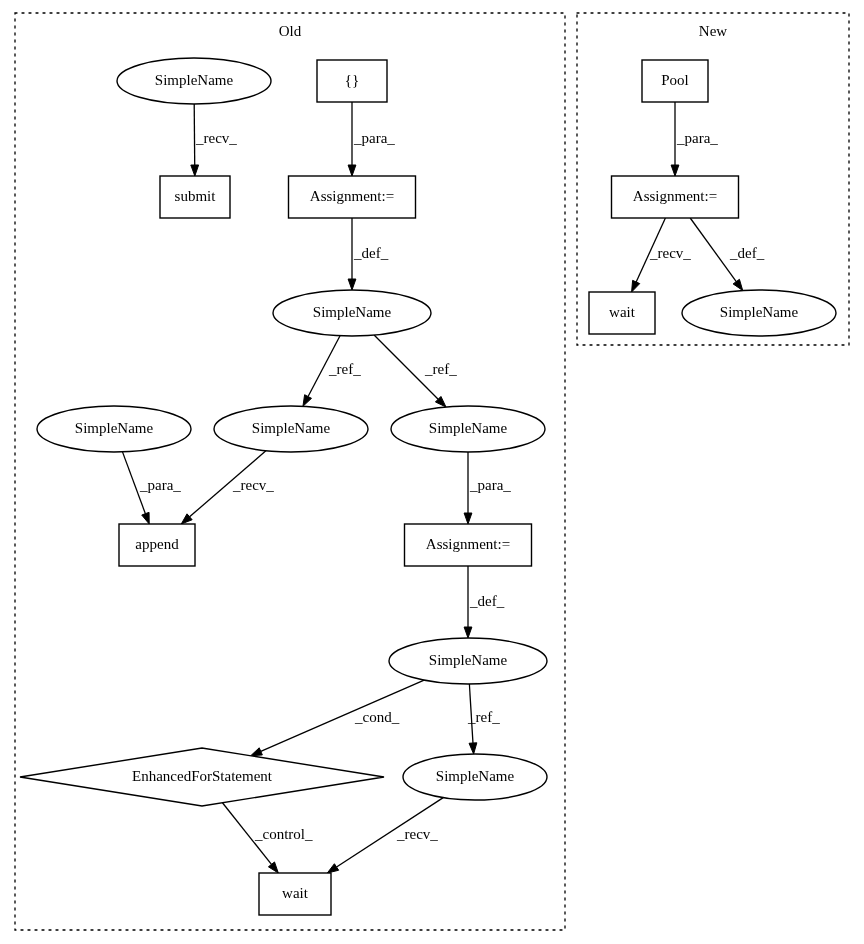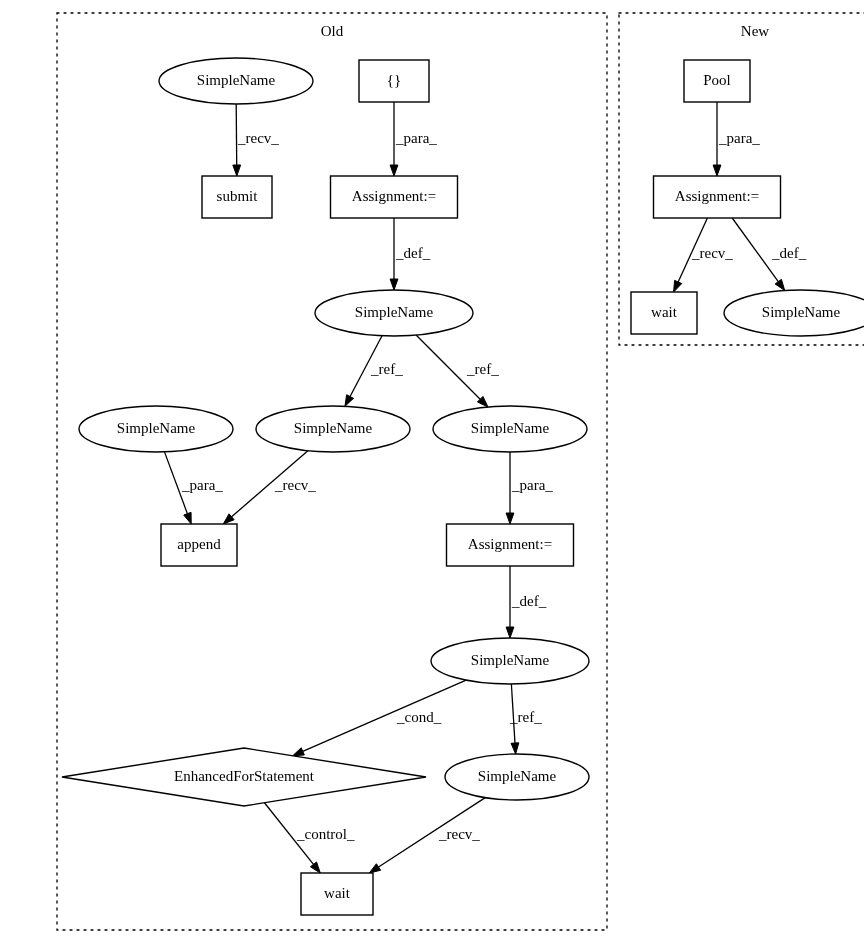--- a/index.html
+++ b/index.html
@@ -11,21 +11,20 @@
     width: 864px;
     height: 944px;
     font-family: "Liberation Serif", "DejaVu Serif", serif;
     color: #000000;
     overflow: hidden;
   }
   #graph-root {
     position: relative;
     width: 752px;
     height: 944px;
-    margin-left: 42px;
   }
   svg.graph-canvas {
     position: absolute;
     top: 0;
     left: 0;
     width: 864px;
     height: 944px;
   }
   .node-shape {
     fill: #ffffff;

